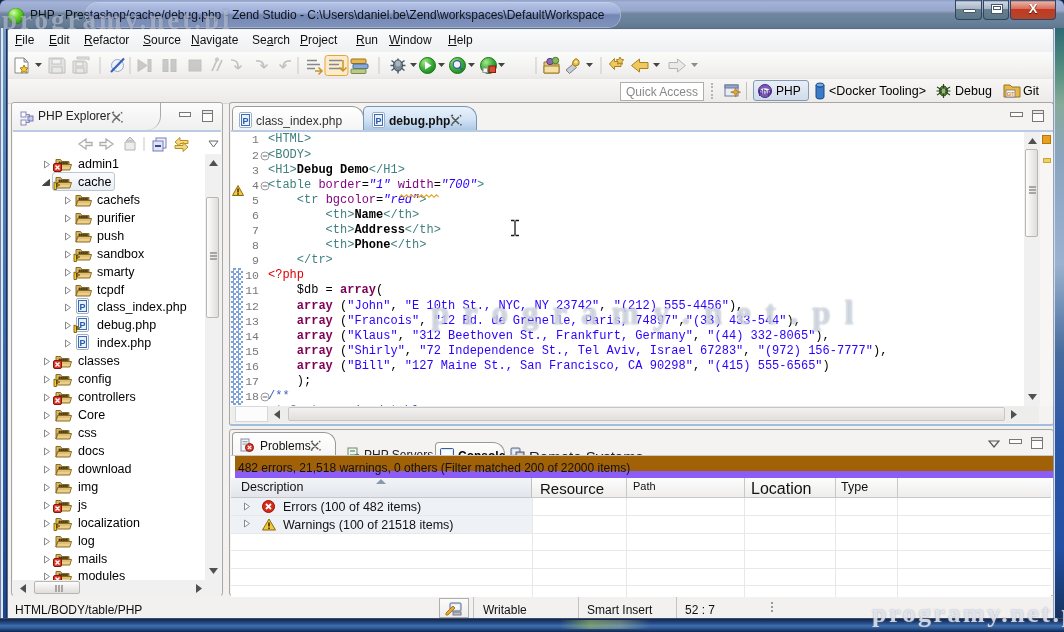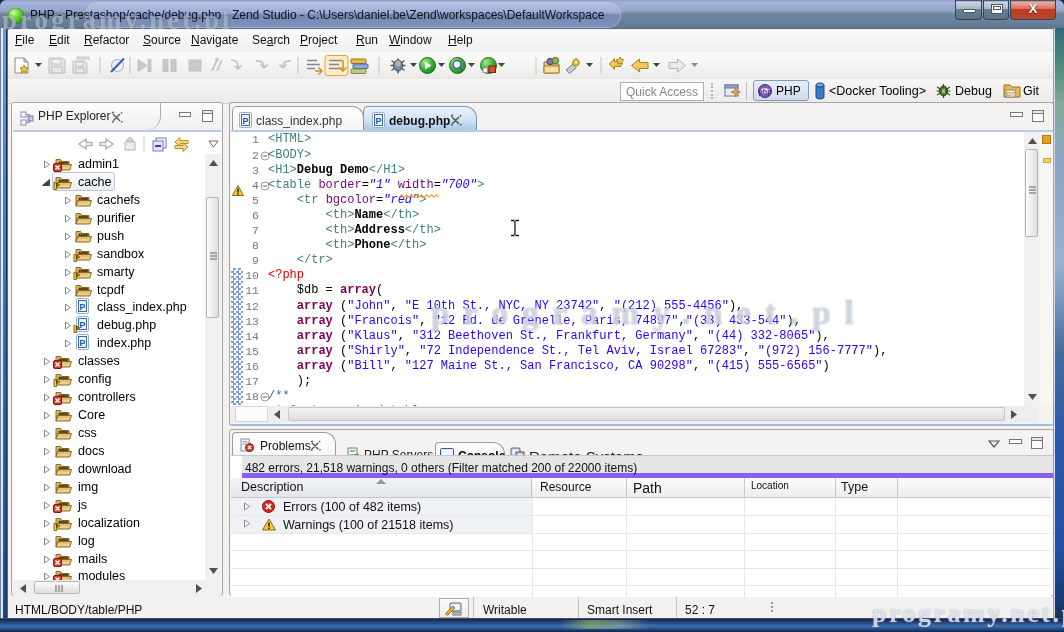--- a/index.html
+++ b/index.html
@@ -841,35 +841,35 @@
         <span class="abs" style="left:23px;top:6px;font-size:15px;color:#222">Remote Systems</span>
       </div>
       <svg class="abs" style="left:758px;top:10px" width="12" height="8" viewBox="0 0 12 8">
           <path d="M1 1 L11 1 L6 7 Z" fill="none" stroke="#555" stroke-width="1.2"></path>
         </svg>
       <div class="abs" style="left:779px;top:9px;width:13px;height:5px;border:1px solid #777;background:#fcfcfc"></div>
       <div class="abs" style="left:801px;top:7px;width:12px;height:12px;border:1px solid #777;background:#fcfcfc">
           <div style="height:3px;border-bottom:1px solid #777;background:#e8e8e8"></div>
         </div>
       <div id="probbody">
-        <div class="abs" style="left:11px;top:0px;width:820px;height:22px;background:#e5e5e5;border-bottom:5px solid #8b5cf6">
+        <div class="abs" style="left:4px;top:0px;width:820px;height:22px;background:#a16207;border-bottom:7px solid #8b5cf6">
           <span class="abs" style="left:3px;top:5px;font-size:12px;color:#111">482 errors, 21,518 warnings, 0 others (Filter matched 200 of 22000 items)</span>
         </div>
         <div class="abs" style="left:0px;top:22px;width:820px;height:20px;background:linear-gradient(180deg,#fdfdfd,#eeedec);border-bottom:1px solid #c8c8c8">
           <div class="abs" style="left:0;top:0;width:301px;height:19px;background:linear-gradient(180deg,#f2f4f7,#e2e6ec);border-right:1px solid #c0c0c0"></div>
           <span class="abs" style="left:10px;top:2px;font-size:12.5px;color:#111">Description</span>
           <svg class="abs" style="left:145px;top:1px" width="10" height="5" viewBox="0 0 10 5">
               <path d="M5 0 L10 5 L0 5 Z" fill="#8a98a8"></path>
             </svg>
           <div class="colline" style="left:395px"></div>
-          <span class="abs" style="left:309px;top:2px;font-size:12px;color:#111">Resource</span>
+          <span class="abs" style="left:309px;top:2px;font-size:15px;color:#111">Resource</span>
           <div class="colline" style="left:513px"></div>
-          <span class="abs" style="left:402px;top:2px;font-size:14px;color:#111">Path</span>
+          <span class="abs" style="left:402px;top:2px;font-size:11px;color:#111">Path</span>
           <div class="colline" style="left:604px"></div>
-          <span class="abs" style="left:520px;top:2px;font-size:10px;color:#111">Location</span>
+          <span class="abs" style="left:520px;top:2px;font-size:16px;color:#111">Location</span>
           <div class="colline" style="left:666px"></div>
           <span class="abs" style="left:610px;top:2px;font-size:12.5px;color:#111">Type</span>
         </div>
         <div class="abs" style="left:0px;top:42px;width:820px;height:99px;background:#fff">
           <div class="abs" style="left:0;top:0;width:301px;height:17.5px;background:#eef1f6"></div>
           <div class="abs" style="left:0;top:17.5px;width:301px;height:17.5px;background:#eef1f6"></div>
           <div class="gridh" style="top:17px"></div>
             <div class="gridh" style="top:34.5px"></div>
           <div class="gridh" style="top:52px"></div>
             <div class="gridh" style="top:69.5px"></div>

